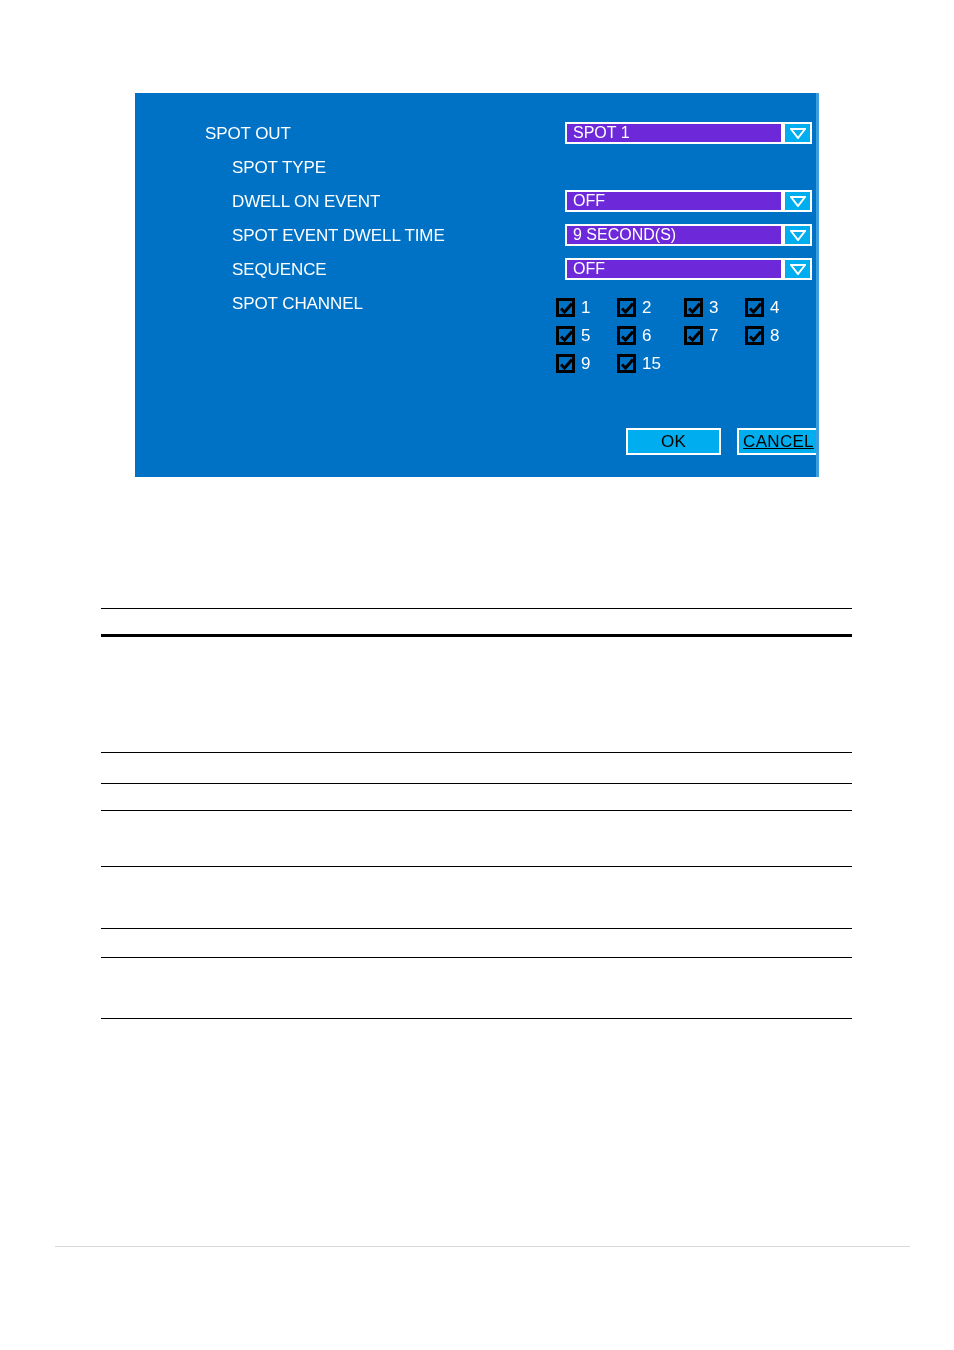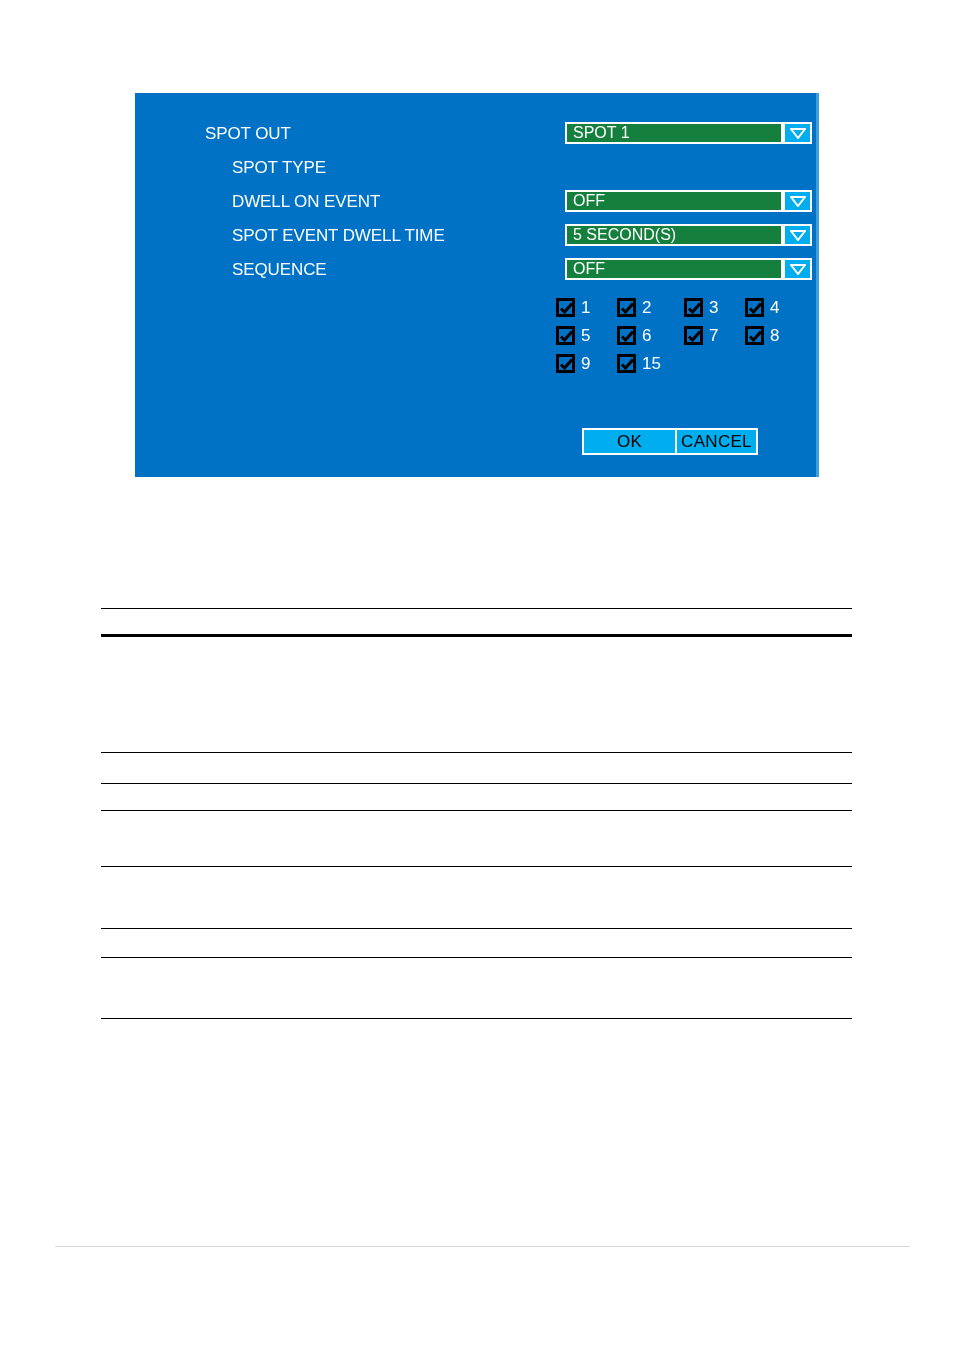--- a/index.html
+++ b/index.html
@@ -70,21 +70,21 @@
     left: 417px;
     width: 247px;
     height: 22px;
     display: flex;
     align-items: stretch;
     box-sizing: border-box;
   }
   .combo-field {
     position: relative;
     flex: 1 1 auto;
-    background: #15803d;
+    background: #6d28d9;
     border: 2px solid #ffffff;
     box-sizing: border-box;
     display: flex;
     align-items: center;
     padding-left: 6px;
     overflow: hidden;
   }
   .combo-value {
     color: #ffffff;
     font-size: 16px;
@@ -147,23 +147,24 @@
     border: 2px solid #ffffff;
     box-sizing: border-box;
     display: flex;
     align-items: center;
     justify-content: center;
     color: #000000;
     font-size: 17px;
     line-height: 17px;
     letter-spacing: 0.3px;
     cursor: pointer;
+    margin-left: 44px;
   }
   #btn-ok     { left: 447px; top: 335px; width: 95px; }
-  #btn-cancel { left: 540px; top: 335px; width: 83px; }
+  #btn-cancel { left: 558px; top: 335px; width: 83px; text-decoration: underline; }
 
   
   .rule {
     position: absolute;
     background: #000000;
   }
   .rule-thin  { height: 1.4px; }
   .rule-thick { height: 2.6px; }
   .footer-rule {
     position: absolute;
@@ -207,21 +208,21 @@
             <polygon points="1,1 15,1 8,10" fill="#00ADEE" stroke="#ffffff" stroke-width="2"></polygon>
           </svg>
         </div>
       </div>
     </div>
 
     <div class="row" style="top:131px">
       <div class="row-label lvl1">SPOT EVENT DWELL TIME</div>
       <div class="combo" style="top:0px">
         <div class="combo-field">
-          <span class="combo-value">5 SECOND(S)</span>
+          <span class="combo-value">9 SECOND(S)</span>
         </div>
         <div class="combo-arrow-box">
           <svg width="16" height="11" viewBox="0 0 16 11">
             <polygon points="1,1 15,1 8,10" fill="#00ADEE" stroke="#ffffff" stroke-width="2"></polygon>
           </svg>
         </div>
       </div>
     </div>
 
     <div class="row" style="top:165px">
@@ -231,20 +232,23 @@
           <span class="combo-value">OFF</span>
         </div>
         <div class="combo-arrow-box">
           <svg width="16" height="11" viewBox="0 0 16 11">
             <polygon points="1,1 15,1 8,10" fill="#00ADEE" stroke="#ffffff" stroke-width="2"></polygon>
           </svg>
         </div>
       </div>
     </div>
 
+    <div class="row" style="top:199px">
+      <div class="row-label lvl1">SPOT CHANNEL</div>
+    </div>
 
     <div id="channel-grid">
 
       <div class="cb-cell" style="left:0px;   top:0px">
         <span class="cb-box">
           <svg width="13" height="13" viewBox="0 0 13 13">
             <polyline points="1,6.5 4.5,10 12,1.5" fill="none" stroke="#000000" stroke-width="3"></polyline>
           </svg>
         </span>
         <span class="cb-label">1</span>

